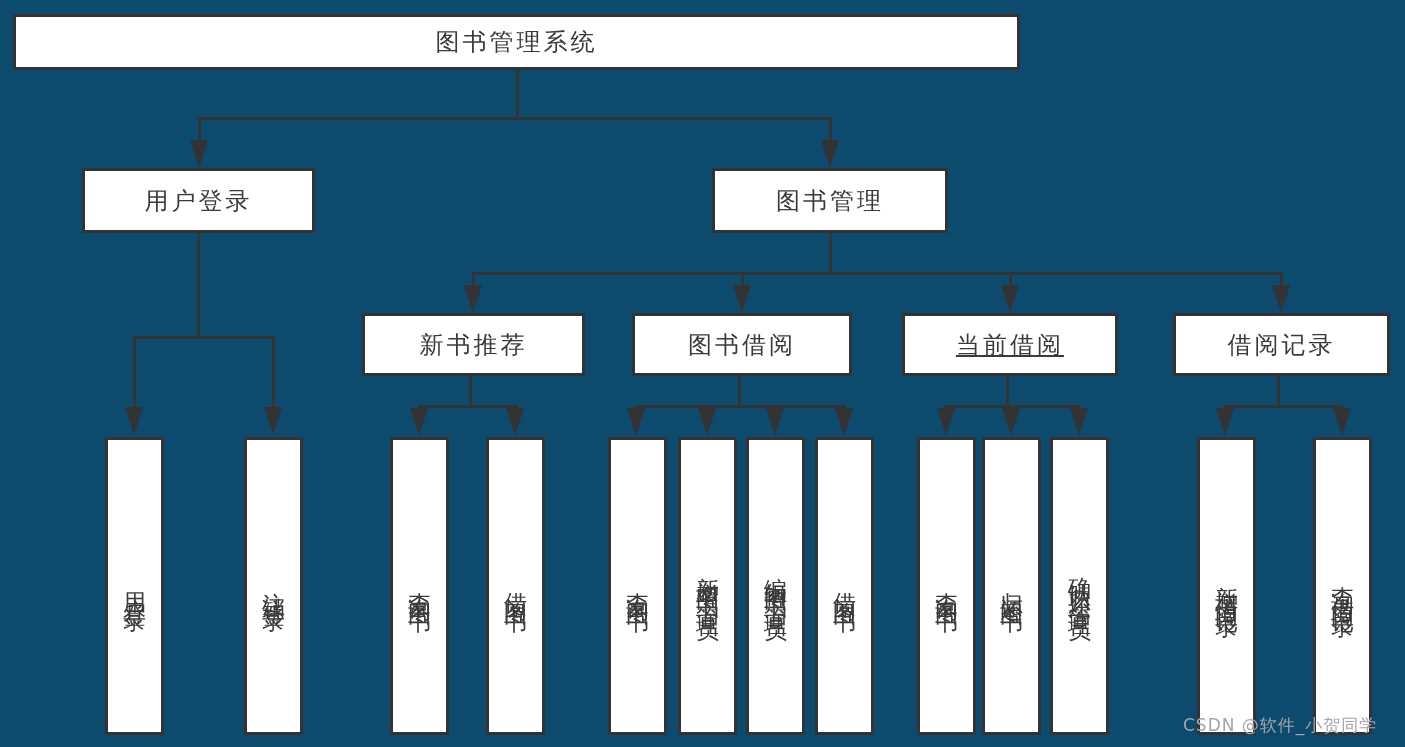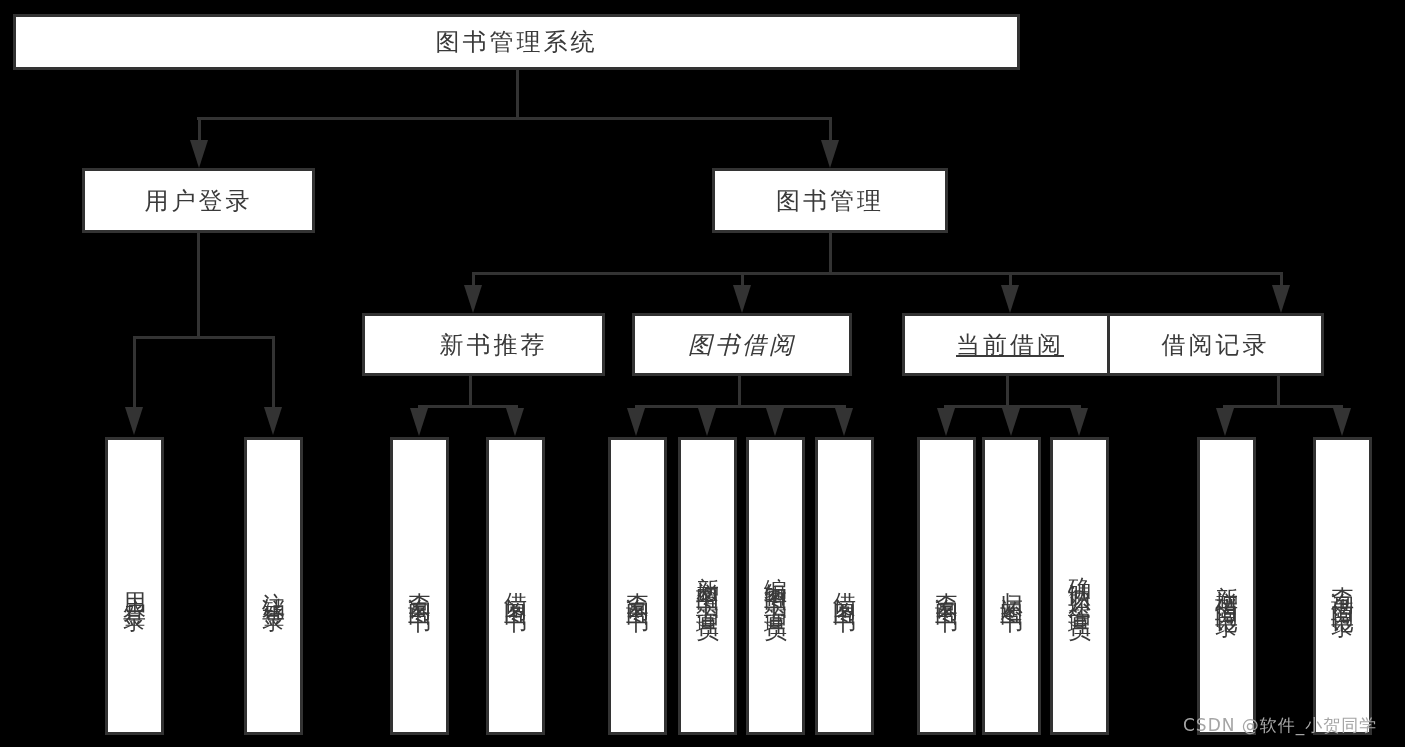--- a/index.html
+++ b/index.html
@@ -1,19 +1,19 @@
 <!DOCTYPE html>
 <html><head>
 <meta charset="utf-8">
 <style>
   html,body{margin:0;padding:0;background:#ffffff;}
   .canvas{
     position:relative;
     width:1405px;height:747px;
-    background:#000000;
+    background:#0c4a6e;
     font-family:"DejaVu Sans", sans-serif;
     overflow:hidden;
   }
   
   .box{
     position:absolute;
     background:#ffffff;
     border:3px solid #333333;
     display:flex;
     align-items:center;
@@ -65,30 +65,30 @@
     <span>图书管理系统</span>
   </div>
 
   <div class="box hnode lvl1" style="left:82px;width:227px;">
     <span>用户登录</span>
   </div>
   <div class="box hnode lvl1" style="left:712px;width:230px;align-items:center;">
     <span>图书管理</span>
   </div>
 
-  <div class="box hnode lvl2" style="left:362px;width:217px;padding-left:20px;">
+  <div class="box hnode lvl2" style="left:362px;width:217px;">
     <span>新书推荐</span>
   </div>
-  <div class="box hnode lvl2" style="left:632px;width:214px;font-style:italic;">
+  <div class="box hnode lvl2" style="left:632px;width:214px;">
     <span>图书借阅</span>
   </div>
   <div class="box hnode lvl2" style="left:902px;width:210px;text-decoration:underline;">
     <span>当前借阅</span>
   </div>
-  <div class="box hnode lvl2" style="left:1107px;width:211px;font-family:Liberation Serif, serif;">
+  <div class="box hnode lvl2" style="left:1173px;width:211px;font-family:Liberation Serif, serif;">
     <span>借阅记录</span>
   </div>
 
   <div class="box leaf" style="left:105px;">
     <span>用户登录</span>
   </div>
   <div class="box leaf" style="left:244px;">
     <span>注销登录</span>
   </div>
   <div class="box leaf" style="left:390px;">

